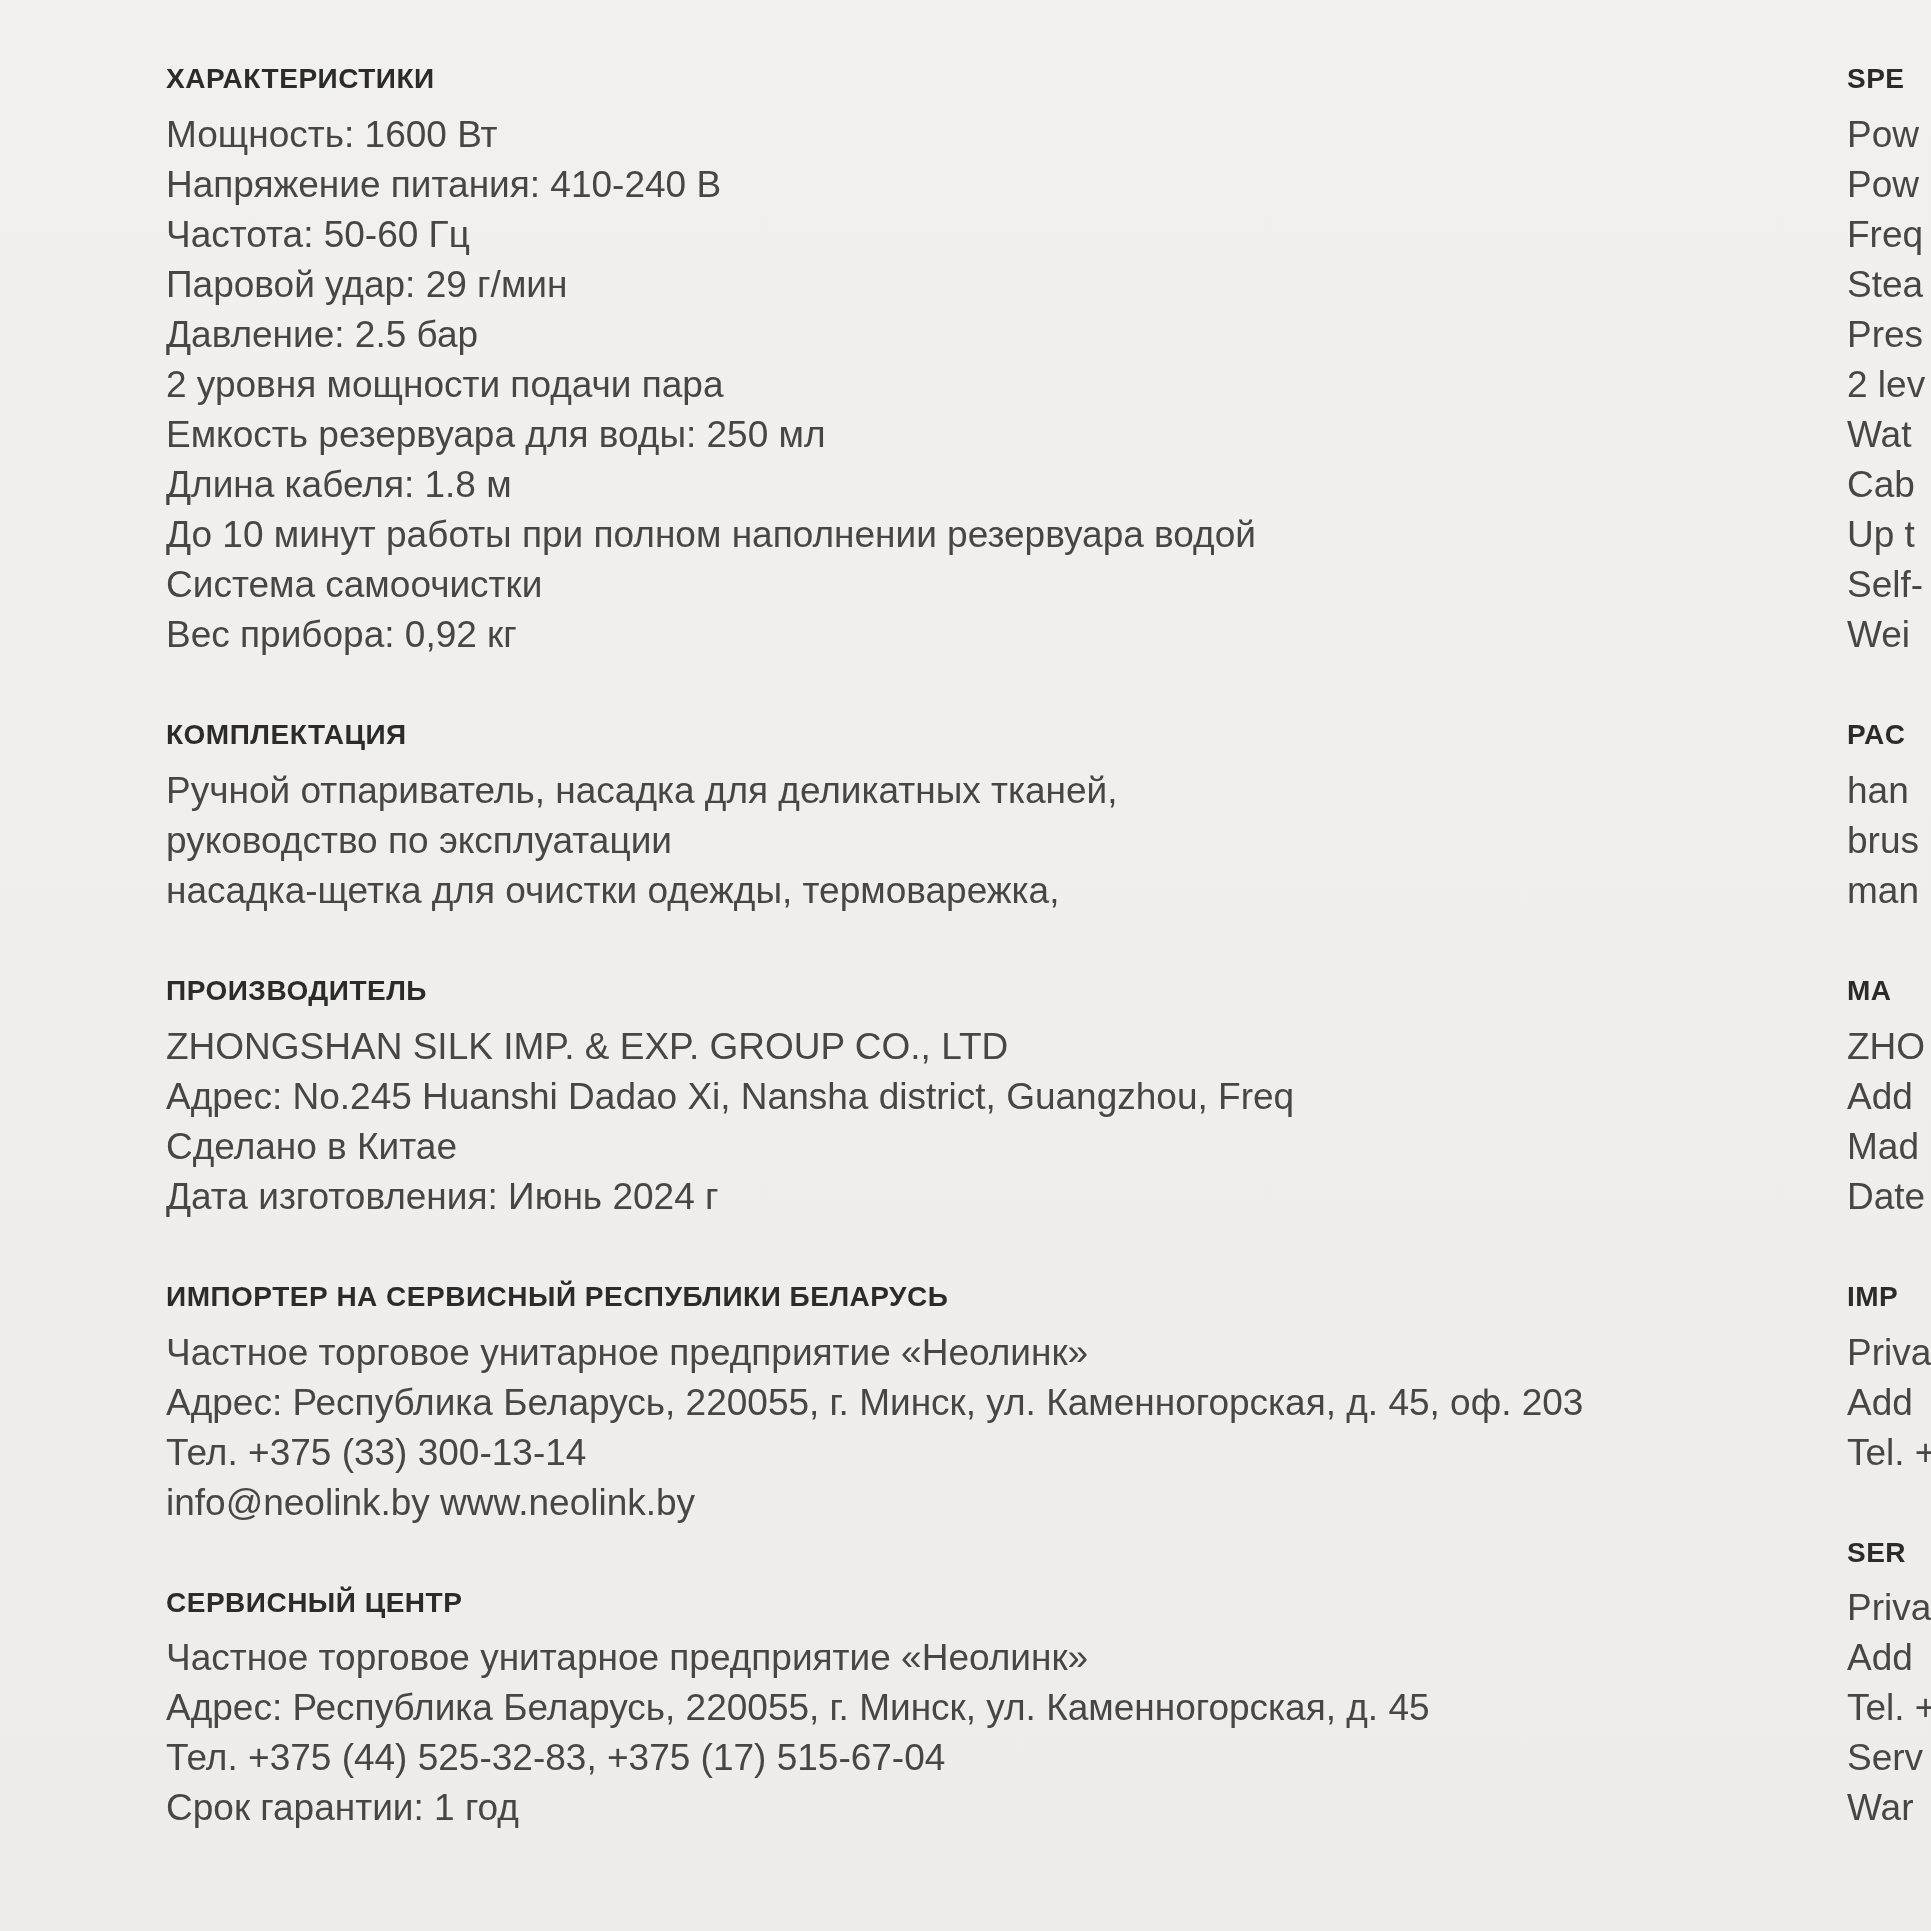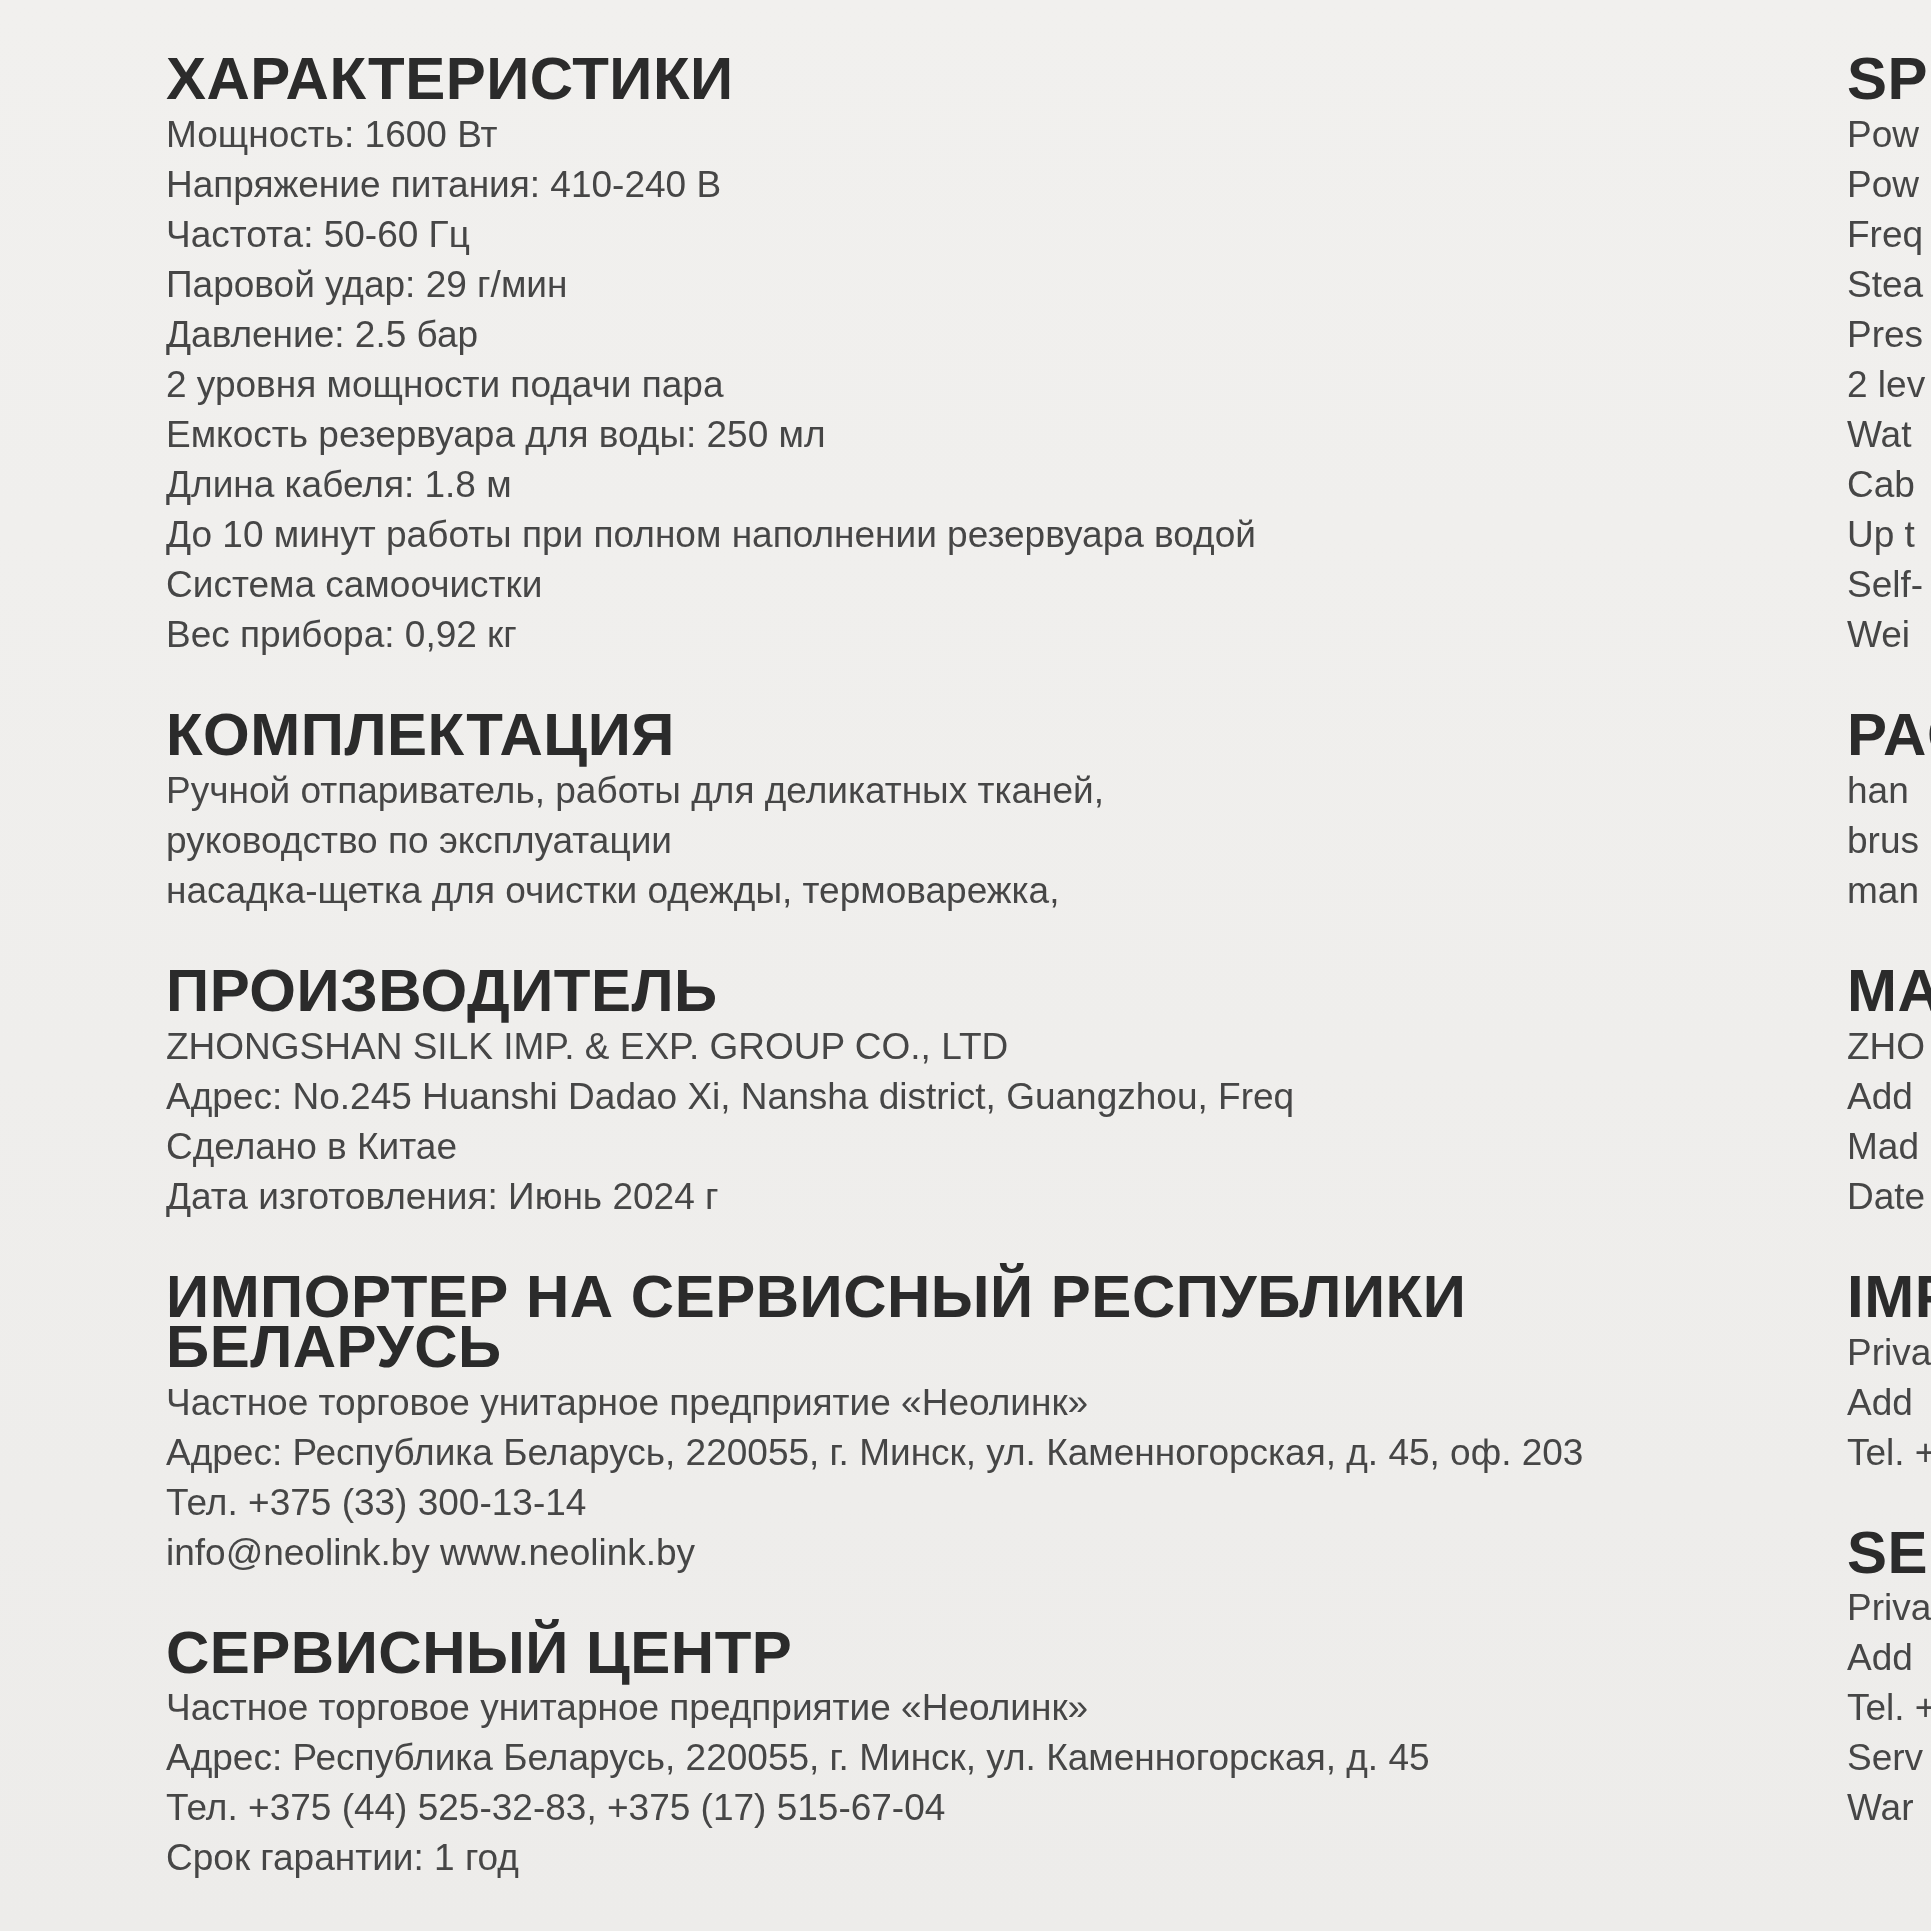--- a/index.html
+++ b/index.html
@@ -22,21 +22,21 @@
   .col-left {
     left: 166px;
     width: 1641px;
   }
   .col-right {
     left: 1847px;
     width: 676px;
     white-space: nowrap;
   }
   .doc-section h2 {
-    font-size: 60px;
+    font-size: 28px;
     line-height: 50px;
     font-weight: 700;
     letter-spacing: 0.5px;
     color: #2b2b2b;
     margin: 50px 0 5.8px 0;
   }
   .doc-section:first-child h2 {
     margin-top: 15.4px;
   }
   .ln {
@@ -64,21 +64,21 @@
       <div class="ln">2 уровня мощности подачи пара</div>
       <div class="ln">Емкость резервуара для воды: 250 мл</div>
       <div class="ln">Длина кабеля: 1.8 м</div>
       <div class="ln">До 10 минут работы при полном наполнении резервуара водой</div>
       <div class="ln">Система самоочистки</div>
       <div class="ln">Вес прибора: 0,92 кг</div>
     </section>
 
     <section class="doc-section">
       <h2>КОМПЛЕКТАЦИЯ</h2>
-      <div class="ln">Ручной отпариватель, работы для деликатных тканей,</div>
+      <div class="ln">Ручной отпариватель, насадка для деликатных тканей,</div>
       <div class="ln">руководство по эксплуатации</div>
       <div class="ln">насадка-щетка для очистки одежды, термоварежка,</div>
     </section>
 
     <section class="doc-section">
       <h2>ПРОИЗВОДИТЕЛЬ</h2>
       <div class="ln">ZHONGSHAN SILK IMP. &amp; EXP. GROUP CO., LTD</div>
       <div class="ln">Адрес: No.245 Huanshi Dadao Xi, Nansha district, Guangzhou, Freq</div>
       <div class="ln">Сделано в Китае</div>
       <div class="ln">Дата изготовления: Июнь 2024 г</div>

